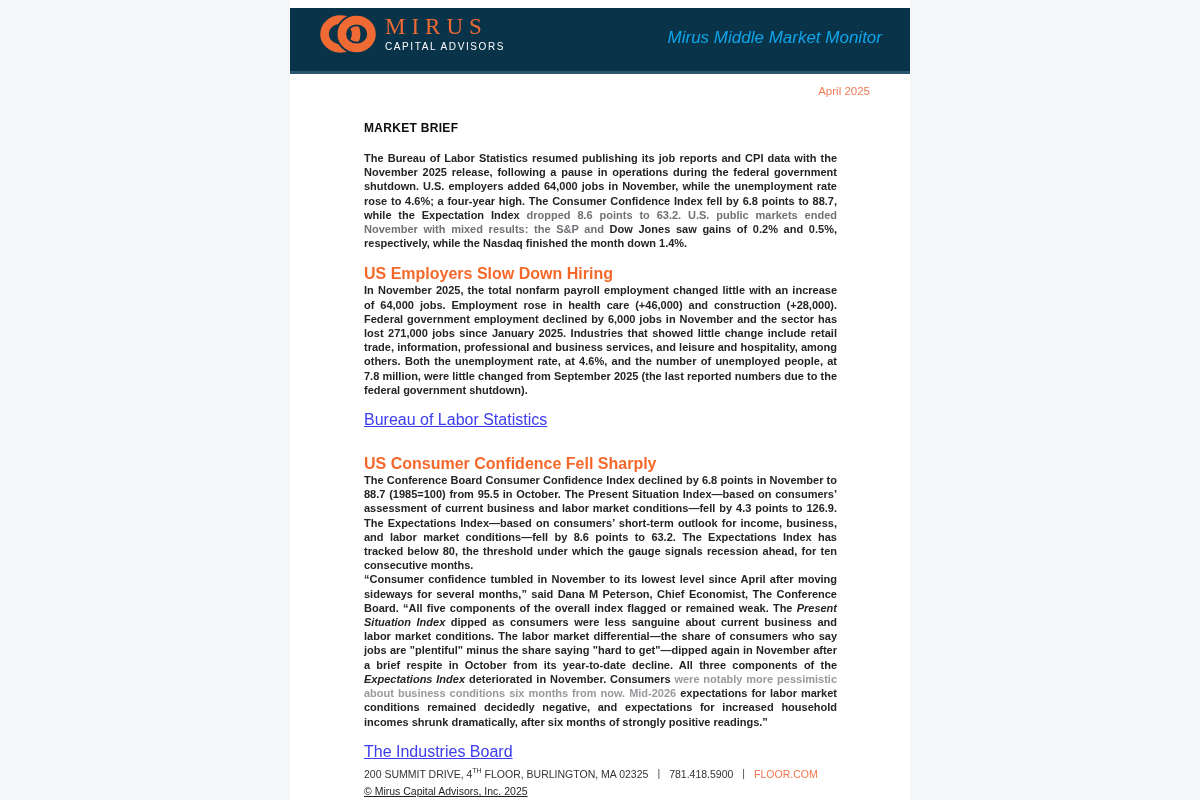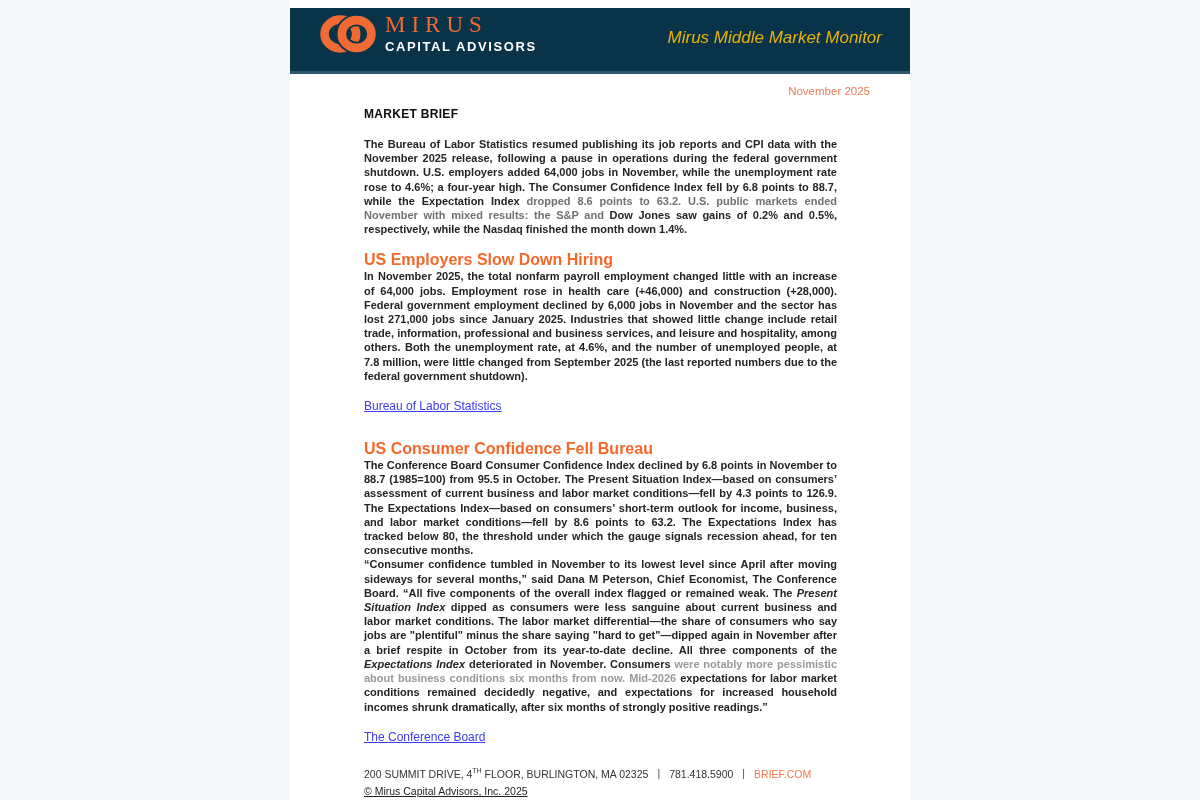--- a/index.html
+++ b/index.html
@@ -38,45 +38,45 @@
   .brand {
     font-family: "Liberation Serif", serif;
     color: var(--orange-logo, #F06A34);
     font-size: 23px;
     letter-spacing: 6px;
     line-height: 1;
     white-space: nowrap;
   }
   .tagline {
     color: #ffffff;
-    font-size: 13px;
-    font-weight: bold;
+    font-size: 10px;
+    font-weight: normal;
     letter-spacing: 1.6px;
     margin-top: 3px;
     white-space: nowrap;
   }
   .header-title {
-    color: #eab308;
+    color: #0ea5e9;
     font-style: italic;
     font-size: 17px;
     align-self: flex-end;
     margin-bottom: 11px;
     white-space: nowrap;
   }
   
   .issue-date {
     text-align: right;
     padding-right: 40px;
     margin-top: 11px;
     font-size: 11.5px;
     color: var(--orange-date, #EF7C55);
   }
   .content { padding: 0 73px 0 74px; }
   .brief-heading {
-    margin-top: 10px;
+    margin-top: 24px;
     font-size: 12px;
     font-weight: bold;
     letter-spacing: 0.3px;
     color: #0d0d0d;
   }
   .section-heading {
     font-size: 16px;
     font-weight: bold;
     color: var(--orange-heading, #F4682A);
   }
@@ -89,21 +89,21 @@
     color: var(--body-text, #242424);
     font-weight: bold;
   }
   .mt-16 { margin-top: 16px; }
   .mt-13 { }
   .italic { font-style: italic; }
   .soft  { color: #6E7174; }
   .faded { color: var(--faded-text, #97999C); }
   .link {
     display: inline-block;
-    font-size: 12px;
+    font-size: 16px;
     line-height: 14px;
     color: var(--link-blue, #3B3BEF);
     text-decoration: underline;
     cursor: pointer;
     margin-top: 16px;
   }
   
   .footer { position: absolute; left: 74px; right: 73px; bottom: 3px; }
   .contact { font-size: 10.5px; color: #333333; white-space: nowrap; }
   .contact sup { font-size: 7px; }
@@ -124,36 +124,36 @@
         <ellipse cx="38" cy="24" rx="15.5" ry="14.5" class="ring-orange" stroke-width="9"></ellipse>
       </svg>
       <div class="logo-text">
         <div class="brand">MIRUS</div>
         <div class="tagline">CAPITAL ADVISORS</div>
       </div>
     </div>
     <div class="header-title">Mirus Middle Market Monitor</div>
   </div>
 
-  <div class="issue-date">November 2025</div>
+  <div class="issue-date">April 2025</div>
 
   <div class="content">
 
     <h1 class="brief-heading">MARKET BRIEF</h1>
     <p class="body-p mt-16"><span>The Bureau of Labor Statistics resumed publishing its job reports and CPI data with the November 2025 release, following a pause in operations during the federal government shutdown. U.S. employers added 64,000 jobs in November, while the unemployment rate rose to 4.6%; a four-year high. The Consumer Confidence Index fell by 6.8 points to 88.7, while the Expectation Index </span><span class="soft">dropped 8.6 points to 63.2. U.S. public markets ended November with mixed results: the S&amp;P and</span><span> Dow Jones saw gains of 0.2% and 0.5%, respectively, while the Nasdaq finished the month down 1.4%.</span></p>
 
     <h2 class="section-heading mt-15">US Employers Slow Down Hiring</h2>
     <p class="body-p mt-13"><span>In November 2025, the total nonfarm payroll employment changed little with an increase of 64,000 jobs. Employment rose in health care (+46,000) and construction (+28,000). Federal government employment declined by 6,000 jobs in November and the sector has lost 271,000 jobs since January 2025. Industries that showed little change include retail trade, information, professional and business services, and leisure and hospitality, among others. Both the unemployment rate, at 4.6%, and the number of unemployed people, at 7.8 million, were little changed from September 2025 (the last reported numbers due to the federal government shutdown).</span></p>
     <a class="link">Bureau of Labor Statistics</a>
 
-    <h2 class="section-heading mt-26">US Consumer Confidence Fell Bureau</h2>
+    <h2 class="section-heading mt-26">US Consumer Confidence Fell Sharply</h2>
     <p class="body-p mt-13"><span>The Conference Board Consumer Confidence Index declined by 6.8 points in November to 88.7 (1985=100) from 95.5 in October. The Present Situation Index—based on consumers’ assessment of current business and labor market conditions—fell by 4.3 points to 126.9. The Expectations Index—based on consumers’ short-term outlook for income, business, and labor market conditions—fell by 8.6 points to 63.2. The Expectations Index has tracked below 80, the threshold under which the gauge signals recession ahead, for ten consecutive months.</span></p>
     <p class="body-p mt-13"><span>“Consumer confidence tumbled in November to its lowest level since April after moving sideways for several months,” said Dana M Peterson, Chief Economist, The Conference Board. “All five components of the overall index flagged or remained weak. The </span><span class="italic">Present Situation Index</span><span> dipped as consumers were less sanguine about current business and labor market conditions. The labor market differential—the share of consumers who say jobs are "plentiful" minus the share saying "hard to get"—dipped again in November after a brief respite in October from its year-to-date decline. All three components of the </span><span class="italic">Expectations Index</span><span> deteriorated in November. Consumers </span><span class="faded">were notably more pessimistic about business conditions six months from now. Mid-2026</span><span> expectations for labor market conditions remained decidedly negative, and expectations for increased household incomes shrunk dramatically, after six months of strongly positive readings.”</span></p>
-    <a class="link">The Conference Board</a>
+    <a class="link">The Industries Board</a>
 
   </div>
 
   <div class="footer">
-    <div class="contact"><span>200 SUMMIT DRIVE, 4</span><sup class="sup">TH</sup><span> FLOOR, BURLINGTON, MA 02325</span><span class="sep">|</span><span>781.418.5900</span><span class="sep">|</span><span class="orange">BRIEF.COM</span></div>
+    <div class="contact"><span>200 SUMMIT DRIVE, 4</span><sup class="sup">TH</sup><span> FLOOR, BURLINGTON, MA 02325</span><span class="sep">|</span><span>781.418.5900</span><span class="sep">|</span><span class="orange">FLOOR.COM</span></div>
     <div class="copyright">© Mirus Capital Advisors, Inc. 2025</div>
   </div>
 
 </div>
 
 </body></html>

